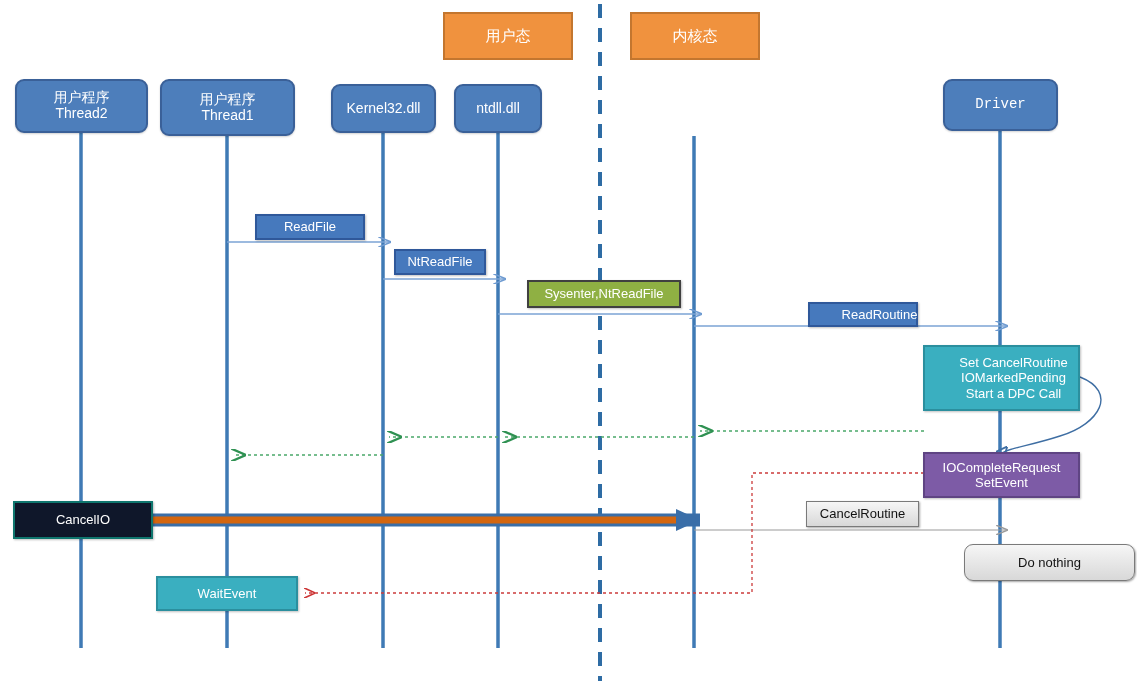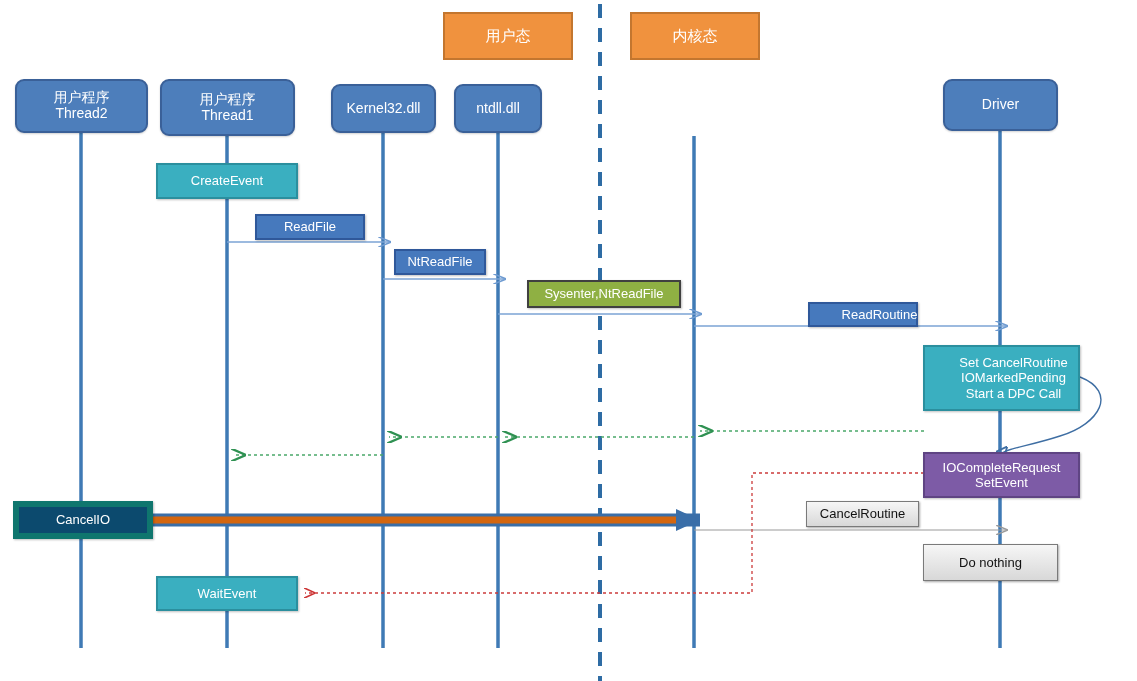--- a/index.html
+++ b/index.html
@@ -29,21 +29,21 @@
     position:absolute;box-sizing:border-box;
     display:flex;align-items:center;justify-content:center;
     text-align:center;line-height:1.18;color:#ffffff;
     box-shadow:1px 1px 2px rgba(0,0,0,.25);
   }
   .msg.blue{background:#4679bd;border:2px solid #2f5party;border:2px solid #2f589a;font-size:13px;}
   .msg.teal{background:#3aafc0;border:2px solid #2b8f9e;font-size:13px;}
   .msg.teal-lg{background:#3aafc0;border:2px solid #2b8f9e;font-size:13px;}
   .msg.olive{background:#8fb043;border:2px solid #404040;font-size:13px;}
   .msg.purple{background:#7d5ba6;border:2px solid #5f4483;font-size:13px;}
-  .msg.orange{background:#0c4a6e;border:6px solid #0f766e;font-size:13px;justify-content:center;}
+  .msg.orange{background:#0f172a;border:2px solid #0f766e;font-size:13px;justify-content:center;}
   .msg.grey{
     background:linear-gradient(#f6f6f6,#d8d8d8);
     border:1px solid #7a7a7a;color:#111111;font-size:13px;
     box-shadow:1px 1px 2px rgba(0,0,0,.35);
   }
 </style>
 </head>
 <body>
 
 <div id="stage">
@@ -131,27 +131,24 @@
 
   <div class="lifeline-head" style="left:331px;top:84px;width:105px;height:49px;text-align:center;">
     <span>Kernel32.dll</span>
   </div>
 
   <div class="lifeline-head" style="left:454px;top:84px;width:88px;height:49px;">
     <span>ntdll.dll</span>
   </div>
 
 
-  <div class="lifeline-head" style="left:943px;top:79px;width:115px;height:52px;">
+  <div class="lifeline-head" style="left:943px;top:79px;width:115px;height:52px;font-family:Liberation Mono, monospace;">
     <span>Driver</span>
   </div>
 
-  <div class="msg teal" style="left:156px;top:163px;width:142px;height:36px;">
-    <span>CreateEvent</span>
-  </div>
 
   <div class="msg blue" style="left:255px;top:214px;width:110px;height:26px;">
     <span>ReadFile</span>
   </div>
 
   <div class="msg blue" style="left:394px;top:249px;width:92px;height:26px;">
     <span>NtReadFile</span>
   </div>
 
   <div class="msg olive" style="left:527px;top:280px;width:154px;height:28px;">
@@ -178,21 +175,21 @@
   </div>
 
   <div class="msg orange" style="left:13px;top:501px;width:140px;height:38px;">
     <span>CancelIO</span>
   </div>
 
   <div class="msg grey" style="left:806px;top:501px;width:113px;height:26px;">
     <span>CancelRoutine</span>
   </div>
 
-  <div class="msg grey" style="left:923px;top:544px;width:135px;height:37px;">
+  <div class="msg grey" style="left:964px;top:544px;width:171px;height:37px;border-radius:9px;">
     <span>Do nothing</span>
   </div>
 
   <div class="msg teal" style="left:156px;top:576px;width:142px;height:35px;">
     <span>WaitEvent</span>
   </div>
 
 </div>
 
 </body></html>

